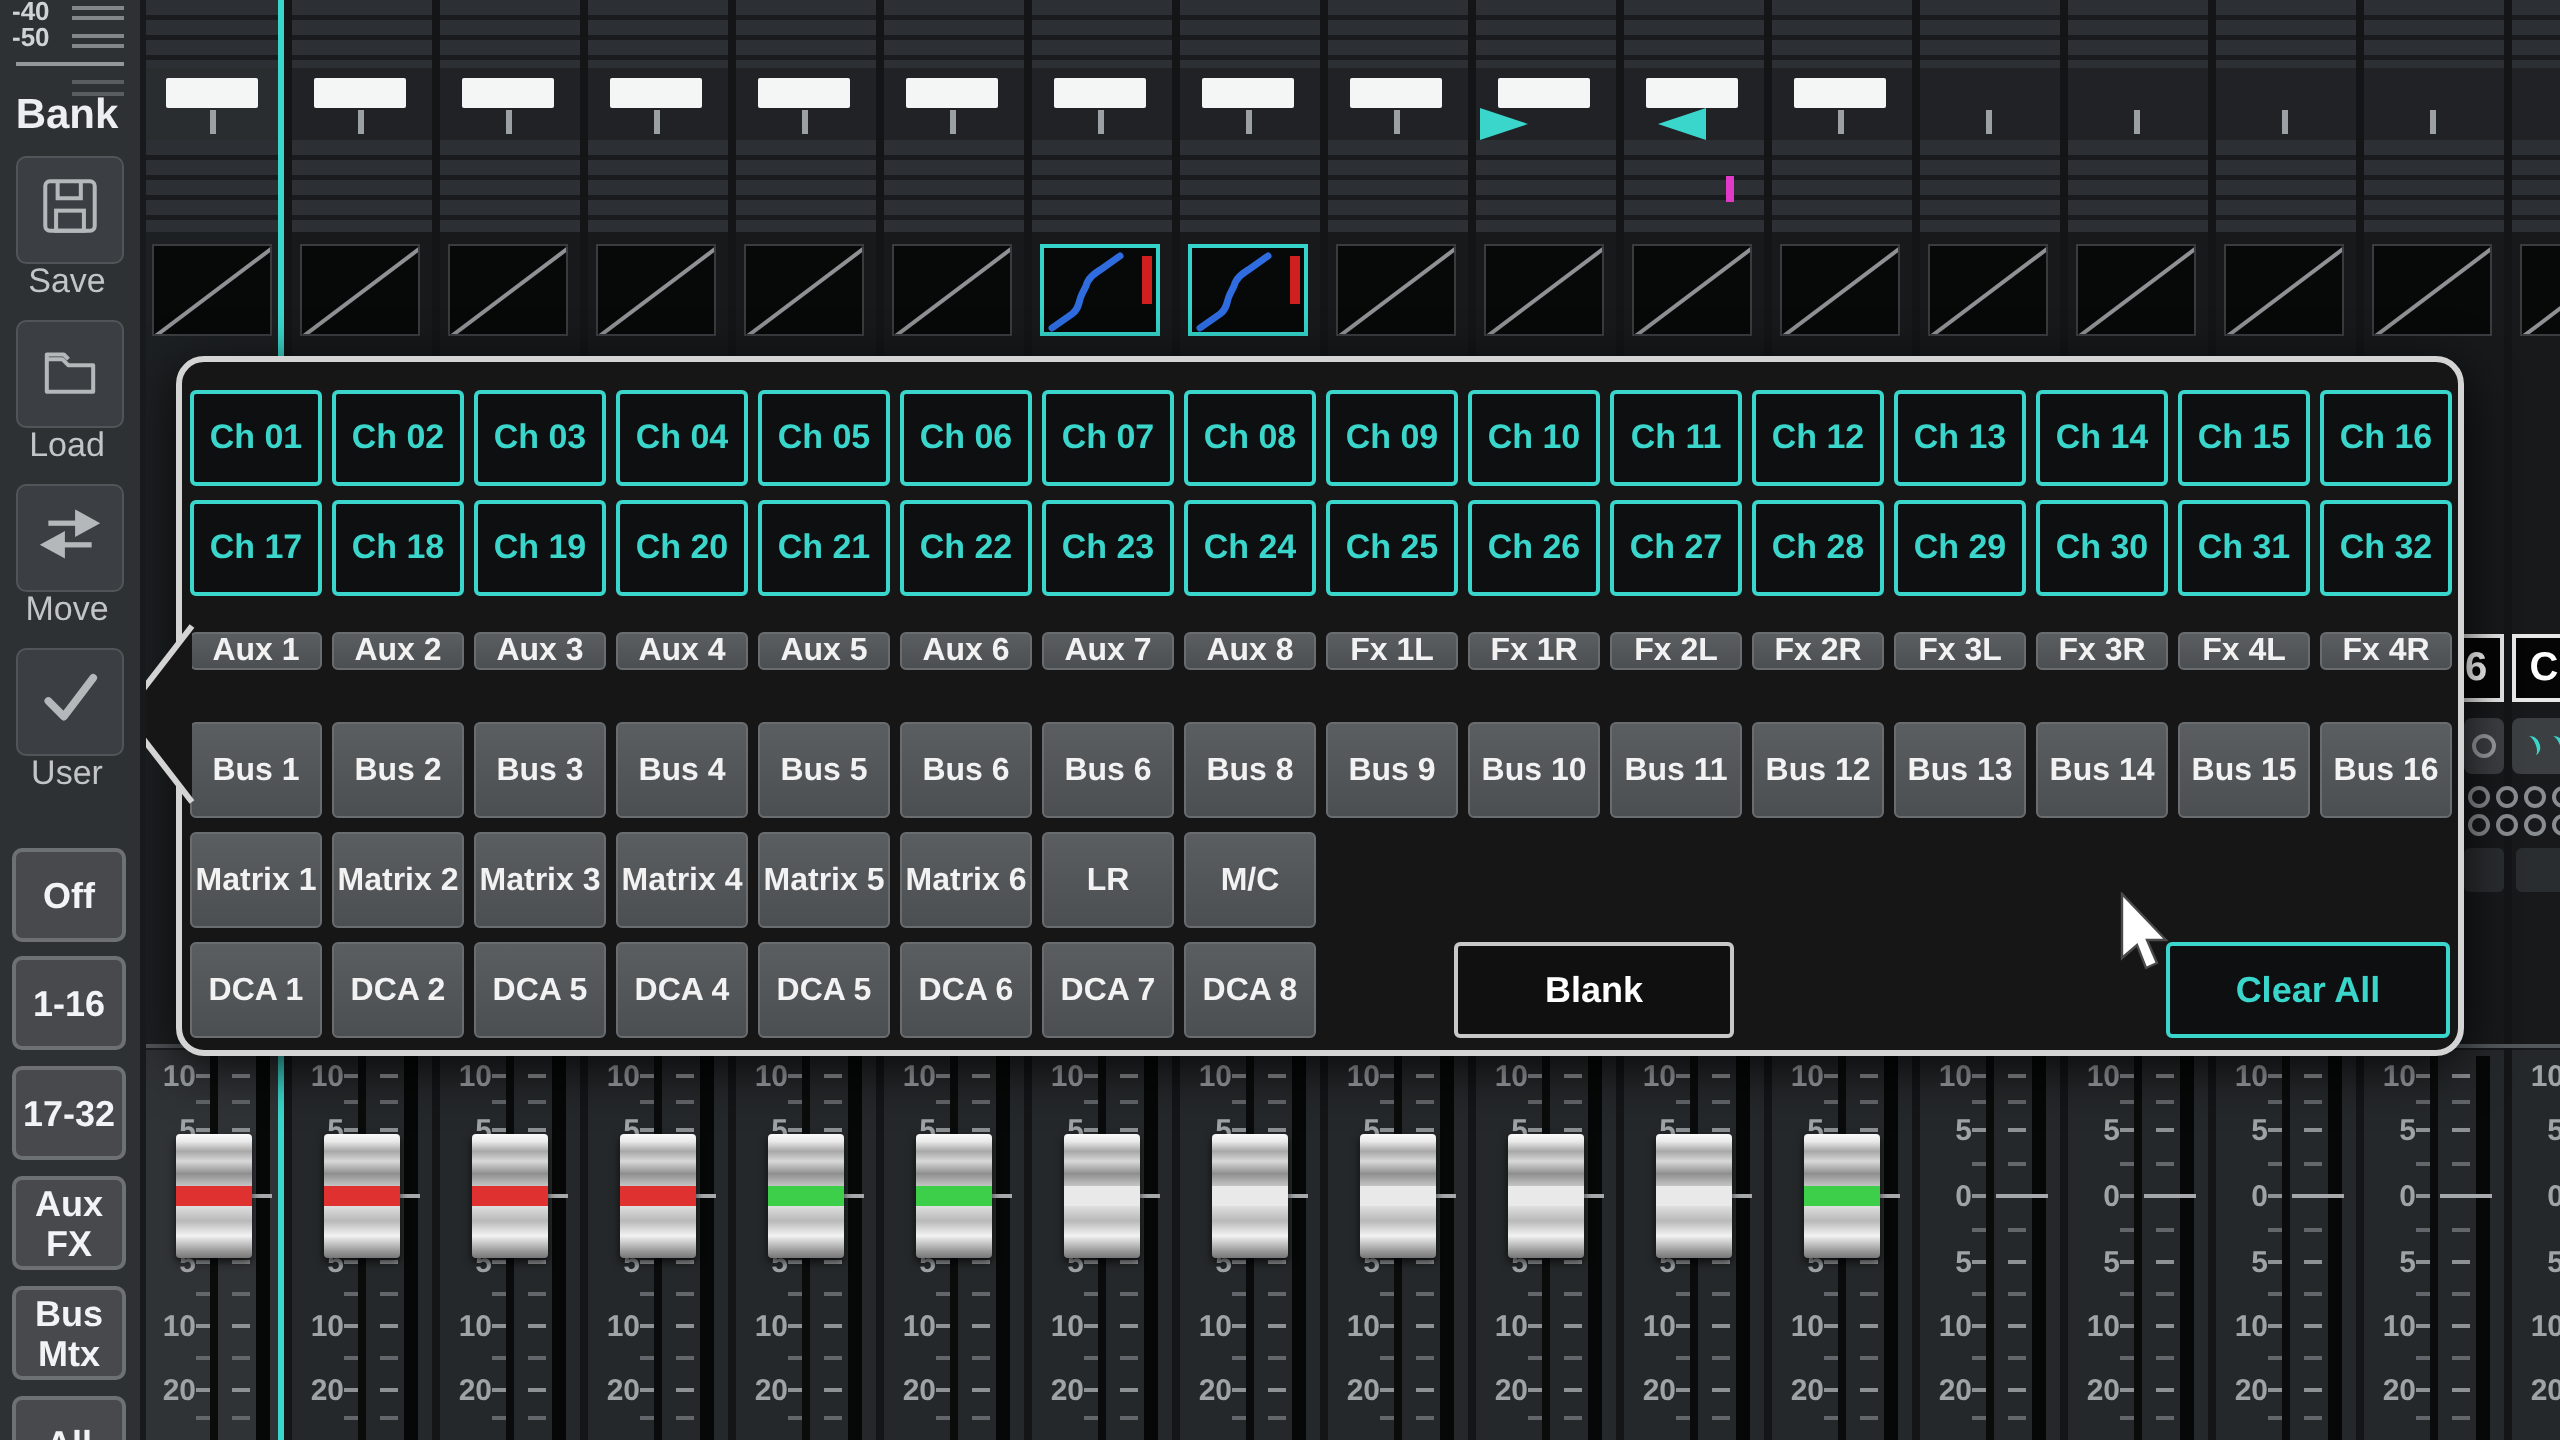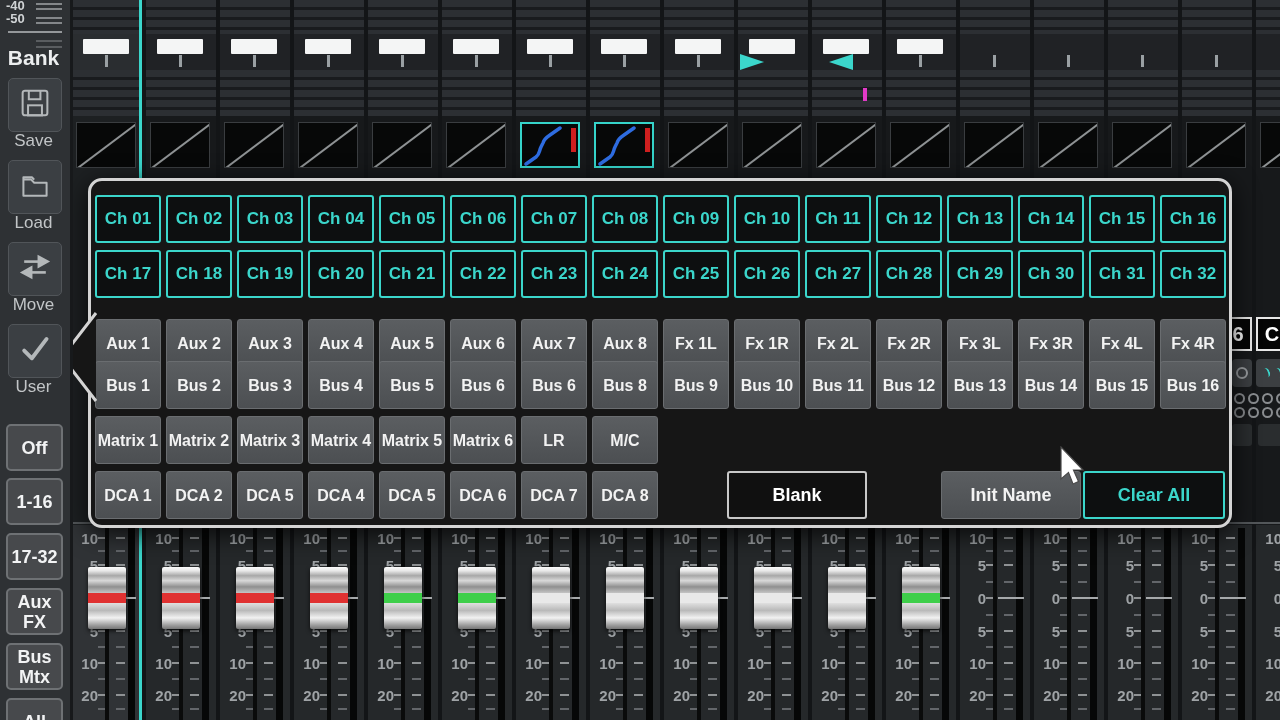--- a/index.html
+++ b/index.html
@@ -960,21 +960,21 @@
         <div class="dlg-btn sel">Ch 24</div>
         <div class="dlg-btn sel">Ch 25</div>
         <div class="dlg-btn sel">Ch 26</div>
         <div class="dlg-btn sel">Ch 27</div>
         <div class="dlg-btn sel">Ch 28</div>
         <div class="dlg-btn sel">Ch 29</div>
         <div class="dlg-btn sel">Ch 30</div>
         <div class="dlg-btn sel">Ch 31</div>
         <div class="dlg-btn sel">Ch 32</div>
       </div>
-      <div class="dlg-row" style="top: 138px;">
+      <div class="dlg-row" style="top: 120px; align-items: center;">
         <div class="dlg-btn gray">Aux 1</div>
         <div class="dlg-btn gray">Aux 2</div>
         <div class="dlg-btn gray">Aux 3</div>
         <div class="dlg-btn gray">Aux 4</div>
         <div class="dlg-btn gray">Aux 5</div>
         <div class="dlg-btn gray">Aux 6</div>
         <div class="dlg-btn gray">Aux 7</div>
         <div class="dlg-btn gray">Aux 8</div>
         <div class="dlg-btn gray">Fx 1L</div>
         <div class="dlg-btn gray">Fx 1R</div>
@@ -1018,21 +1018,20 @@
         <div class="dlg-btn gray">DCA 2</div>
         <div class="dlg-btn gray">DCA 5</div>
         <div class="dlg-btn gray">DCA 4</div>
         <div class="dlg-btn gray">DCA 5</div>
         <div class="dlg-btn gray">DCA 6</div>
         <div class="dlg-btn gray">DCA 7</div>
         <div class="dlg-btn gray">DCA 8</div>
       </div>
     </div>
   <div id="blank-button" class="action-btn">Blank</div>
-  <div id="init-name-button" class="action-btn">Init Name</div>
   <div id="clear-all-button" class="action-btn">Clear All</div>
 </div>
 
 <svg id="callout-arrow" width="42" height="92">
   <polyline points="40,1 6,45 40,89" fill="#161616" stroke="#d4d4d4" stroke-width="3"></polyline>
 </svg>
 
 <svg id="cursor" width="26" height="40">
   <polygon points="1,1 1,33 8.5,26.5 13,38 18.5,35.5 13.5,24 23,24" fill="#ffffff" stroke="#4a4a4a" stroke-width="1.2"></polygon>
 </svg>

